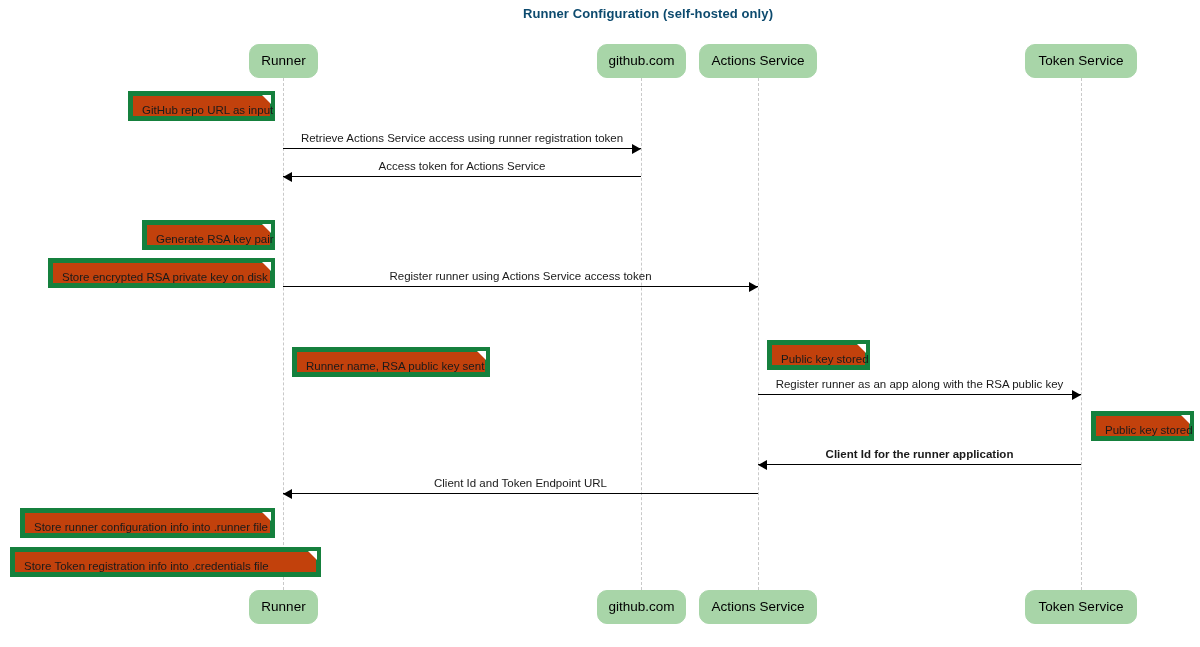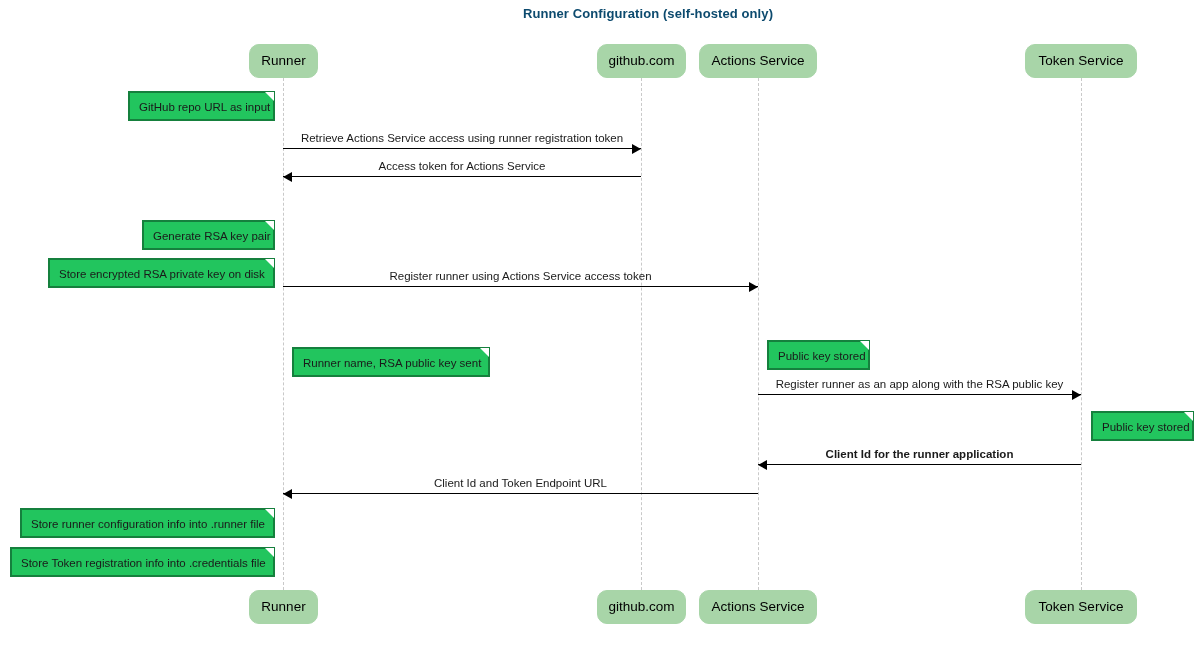--- a/index.html
+++ b/index.html
@@ -69,22 +69,22 @@
   .msg-label {
     position: absolute;
     font-size: 11.5px;
     color: #1a1a1a;
     white-space: nowrap;
     text-align: center;
   }
   .note {
     position: absolute;
     box-sizing: border-box;
-    background: #22c55e;
-    border: 2px solid #15803d;
+    background: #c2410c;
+    border: 5px solid #15803d;
     font-size: 11.5px;
     color: #1a1a1a;
     white-space: nowrap;
     padding: 6px 9px 6px 9px;
     height: 30px;
     line-height: 17px;
   }
   .note .fold {
     position: absolute;
     top: -1px;
@@ -149,21 +149,21 @@
       <div class="msg-label" style="left: 283px; width: 475px; top: 477px; text-align: center;">Client Id and Token Endpoint URL</div>
     </div>
   <div id="notes-layer">
       <div class="note" style="left: 128px; top: 91px; width: 147px;"><span class="note-inner">GitHub repo URL as input</span><span class="fold-edge"></span><span class="fold"></span></div>
       <div class="note" style="left: 142px; top: 192px; width: 133px; margin-top: 28px;"><span class="note-inner">Generate RSA key pair</span><span class="fold-edge"></span><span class="fold"></span></div>
       <div class="note" style="left: 48px; top: 230px; width: 227px; margin-top: 28px;"><span class="note-inner">Store encrypted RSA private key on disk</span><span class="fold-edge"></span><span class="fold"></span></div>
       <div class="note" style="left: 292px; top: 299px; width: 198px; margin-top: 48px;"><span class="note-inner">Runner name, RSA public key sent</span><span class="fold-edge"></span><span class="fold"></span></div>
       <div class="note" style="left: 767px; top: 340px; width: 103px;"><span class="note-inner">Public key stored</span><span class="fold-edge"></span><span class="fold"></span></div>
       <div class="note" style="left: 1091px; top: 411px; width: 103px;"><span class="note-inner">Public key stored</span><span class="fold-edge"></span><span class="fold"></span></div>
       <div class="note" style="left: 20px; top: 508px; width: 255px;"><span class="note-inner">Store runner configuration info into .runner file</span><span class="fold-edge"></span><span class="fold"></span></div>
-      <div class="note" style="left: 10px; top: 547px; width: 265px;"><span class="note-inner">Store Token registration info into .credentials file</span><span class="fold-edge"></span><span class="fold"></span></div>
+      <div class="note" style="left: 10px; top: 547px; width: 311px;"><span class="note-inner">Store Token registration info into .credentials file</span><span class="fold-edge"></span><span class="fold"></span></div>
     </div>
   <div id="participants-bottom">
       <div class="participant" style="left: 249px; top: 590px; width: 69px;">Runner</div>
       <div class="participant" style="left: 597px; top: 590px; width: 89px;">github.com</div>
       <div class="participant" style="left: 699px; top: 590px; width: 118px;">Actions Service</div>
       <div class="participant" style="left: 1025px; top: 590px; width: 112px;">Token Service</div>
     </div>
 
 </div>
 

